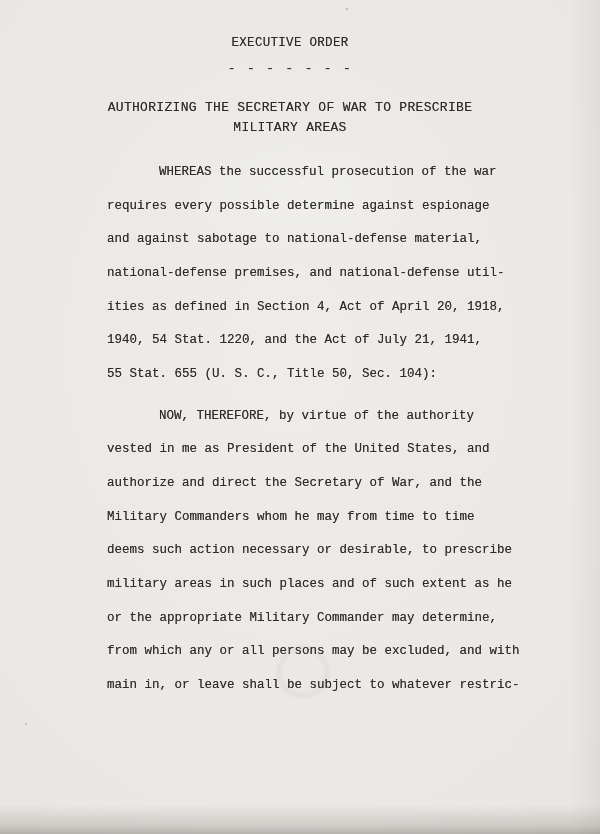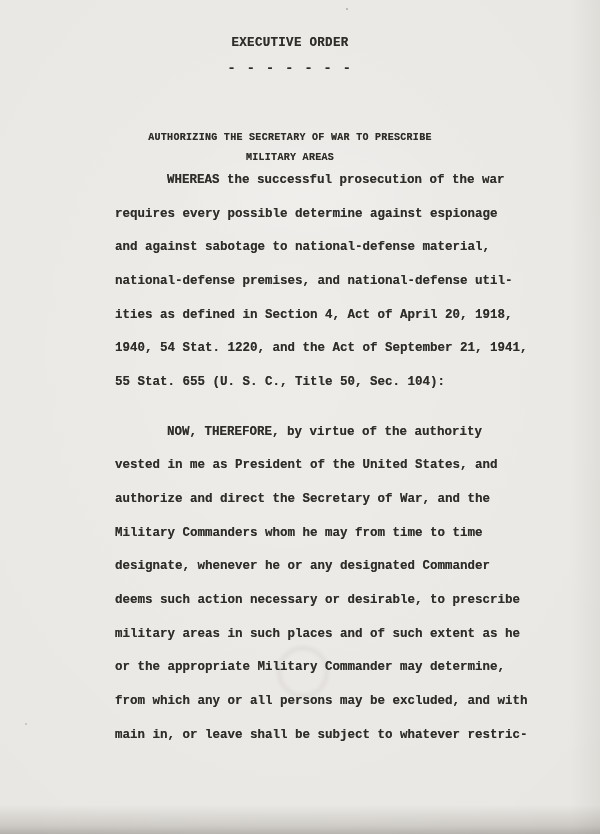--- a/index.html
+++ b/index.html
@@ -23,21 +23,21 @@
       radial-gradient(circle 34px at 303px 672px, rgba(150,142,130,0) 55%, rgba(150,142,130,0.10) 70%, rgba(150,142,130,0) 85%),
       
       radial-gradient(ellipse 180px 90px at 310px 190px, rgba(255,255,255,0.18), rgba(255,255,255,0) 80%),
       
       radial-gradient(ellipse 140% 130% at 48% 42%, rgba(255,255,255,0.22) 0%, rgba(255,255,255,0) 55%, rgba(95,90,82,0.10) 100%),
       
       linear-gradient(to bottom, rgba(0,0,0,0) 96.5%, rgba(75,70,62,0.18) 99%, rgba(60,55,48,0.30) 100%),
       
       linear-gradient(to right, rgba(0,0,0,0) 95%, rgba(95,90,82,0.08) 100%);
     font-family: "Liberation Mono", "DejaVu Sans Mono", monospace;
-    font-weight: 700;
+    font-weight: 400;
     color: #2f2d2a;
     text-shadow: 0 0 0.6px rgba(47,45,42,0.65);
     -webkit-font-smoothing: antialiased;
   }
   .kicker {
     position: absolute;
     top: 36px;
     left: 85px;
     width: 410px;
     text-align: center;
@@ -56,34 +56,33 @@
     line-height: 16px;
     letter-spacing: 1.5px;
     white-space: pre;
   }
   .doc-title {
     position: absolute;
     top: 98px;
     left: 85px;
     width: 410px;
     text-align: center;
-    font-size: 10px;
+    font-size: 13px;
     line-height: 19.5px;
     letter-spacing: 0.3px;
-    margin-top: 30px;
   }
   .body-text {
     position: absolute;
     top: 148px;
     left: 99px;
     width: 440px;
     font-size: 12.5px;
     line-height: 33.65px;
   }
-  .para { margin: 16px; }
+  .para { margin: 8px; }
   .para-2 { margin-top: 7px; }
   .line { white-space: pre; }
   .line.indent { text-indent: 52px; }
 </style>
 </head>
 <body>
 
 <div class="page">
 
   <div class="kicker">EXECUTIVE ORDER</div>
@@ -96,30 +95,29 @@
   </div>
 
   <div class="body-text">
 
     <div class="para para-1">
       <div class="line indent">WHEREAS the successful prosecution of the war</div>
       <div class="line">requires every possible determine against espionage</div>
       <div class="line">and against sabotage to national-defense material,</div>
       <div class="line">national-defense premises, and national-defense util-</div>
       <div class="line">ities as defined in Section 4, Act of April 20, 1918,</div>
-      <div class="line">1940, 54 Stat. 1220, and the Act of September 21, 1941,</div>
+      <div class="line">1940, 54 Stat. 1220, and the Act of July 21, 1941,</div>
       <div class="line">55 Stat. 655 (U. S. C., Title 50, Sec. 104):</div>
     </div>
 
     <div class="para para-2">
       <div class="line indent">NOW, THEREFORE, by virtue of the authority</div>
       <div class="line">vested in me as President of the United States, and</div>
       <div class="line">authorize and direct the Secretary of War, and the</div>
       <div class="line">Military Commanders whom he may from time to time</div>
-      <div class="line">designate, whenever he or any designated Commander</div>
       <div class="line">deems such action necessary or desirable, to prescribe</div>
       <div class="line">military areas in such places and of such extent as he</div>
       <div class="line">or the appropriate Military Commander may determine,</div>
       <div class="line">from which any or all persons may be excluded, and with</div>
       <div class="line">main in, or leave shall be subject to whatever restric-</div>
     </div>
 
   </div>
 </div>
 

